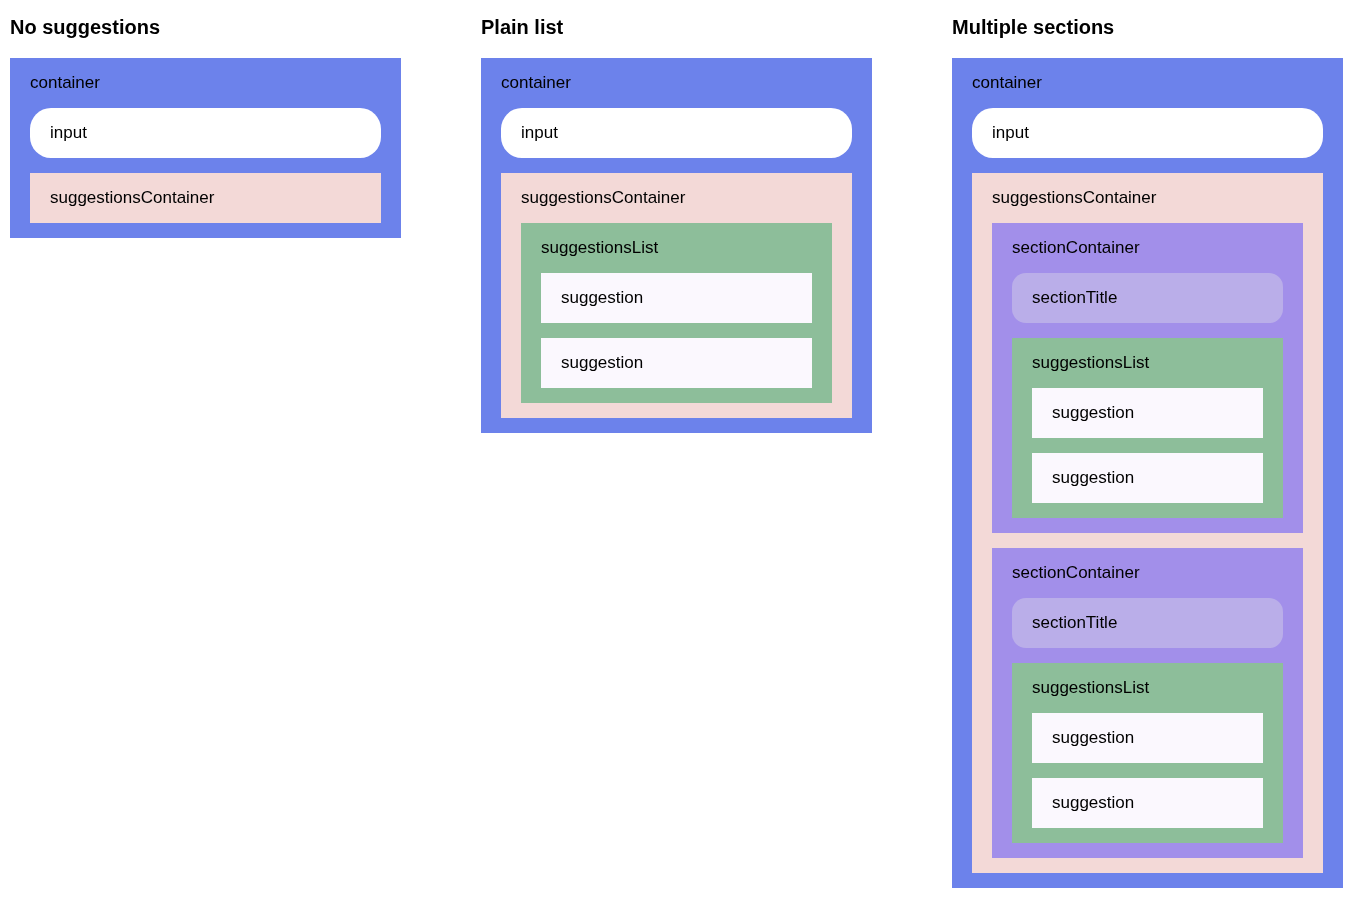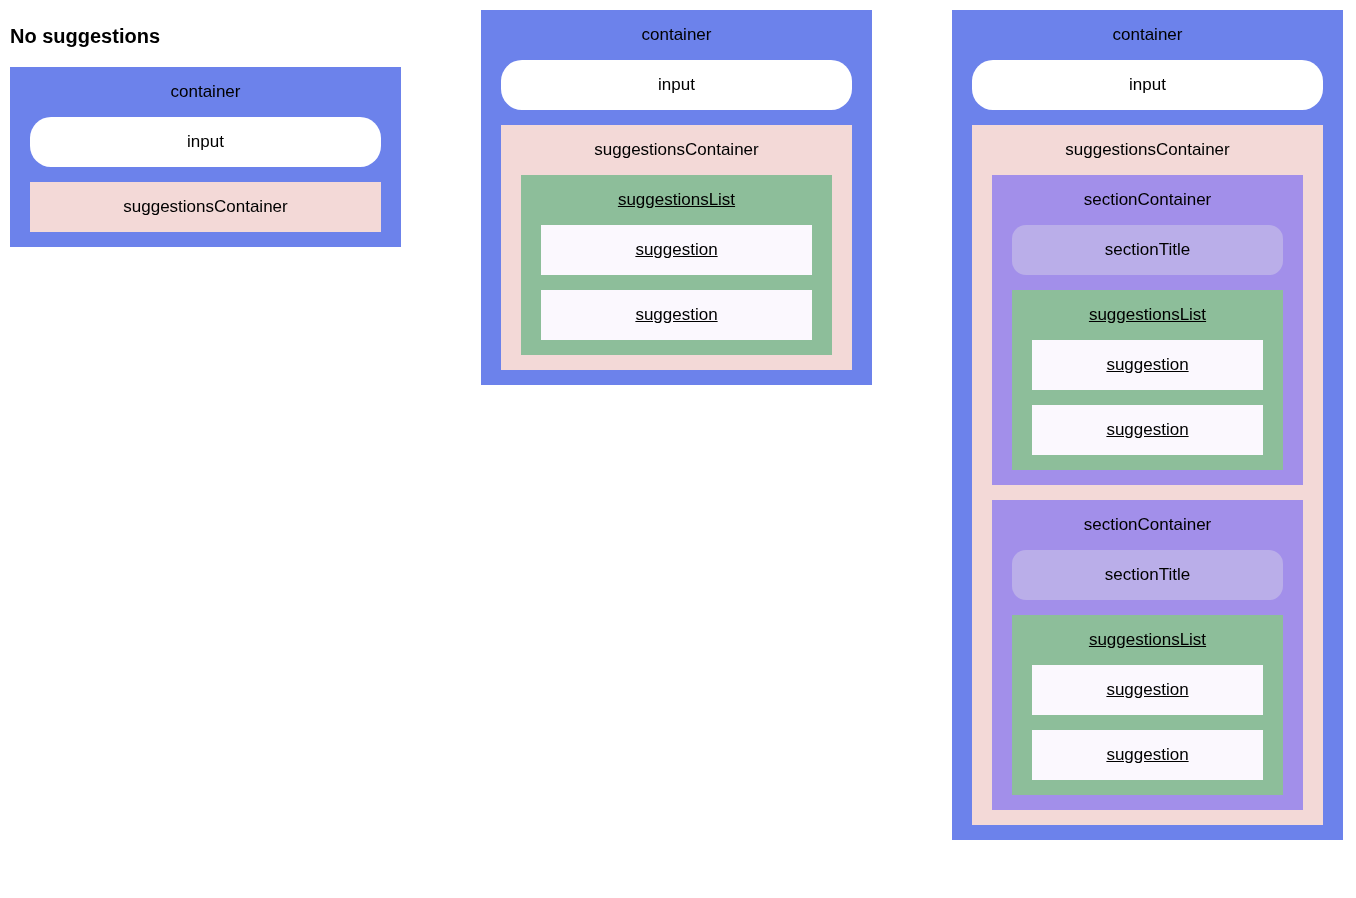--- a/index.html
+++ b/index.html
@@ -15,36 +15,36 @@
     display: flex;
     align-items: flex-start;
     gap: 80px;
   }
   .example { width: 391px; flex: 0 0 391px; }
 
   .example-title {
     font-size: 20px;
     line-height: 23px;
     font-weight: bold;
-    margin: 15px 0 19px 0;
+    margin: 6px 0 19px 0;
   }
 
   .box {
     padding: 15px 20px;
     font-size: 17px;
     line-height: 20px;
   }
   
   .box > * + * { margin-top: 15px; }
-  .box-label { line-height: 20px; text-align: center; }
+  .box-label { line-height: 20px; }
 
   .container            { background: var(--container-blue, #6c82eb); }
   .input                { background: var(--input-white, #ffffff); border-radius: 21px; }
   .suggestions-container{ background: var(--suggestions-container-pink, #f3d9d7); }
-  .suggestions-list     { background: var(--suggestions-list-green, #8dbe9a); text-decoration: underline; }
+  .suggestions-list     { background: var(--suggestions-list-green, #8dbe9a); }
   .suggestion           { background: var(--suggestion-lavender-white, #fbf8fe); }
   .section-container    { background: var(--section-container-purple, #a28fea); }
   .section-title        { background: var(--section-title-lavender, #baaee9); border-radius: 14px; }
 </style>
 </head>
 <body>
 
 <div class="columns">
 
   <section class="example">
@@ -54,20 +54,21 @@
       <div class="box input">
         <div class="box-label">input</div>
       </div>
       <div class="box suggestions-container">
         <div class="box-label">suggestionsContainer</div>
       </div>
     </div>
   </section>
 
   <section class="example">
+    <h3 class="example-title">Plain list</h3>
     <div class="box container">
       <div class="box-label">container</div>
       <div class="box input">
         <div class="box-label">input</div>
       </div>
       <div class="box suggestions-container">
         <div class="box-label">suggestionsContainer</div>
         <div class="box suggestions-list">
           <div class="box-label">suggestionsList</div>
           <div class="box suggestion">
@@ -75,20 +76,21 @@
           </div>
           <div class="box suggestion">
             <div class="box-label">suggestion</div>
           </div>
         </div>
       </div>
     </div>
   </section>
 
   <section class="example">
+    <h3 class="example-title">Multiple sections</h3>
     <div class="box container">
       <div class="box-label">container</div>
       <div class="box input">
         <div class="box-label">input</div>
       </div>
       <div class="box suggestions-container">
         <div class="box-label">suggestionsContainer</div>
 
         <div class="box section-container">
           <div class="box-label">sectionContainer</div>

